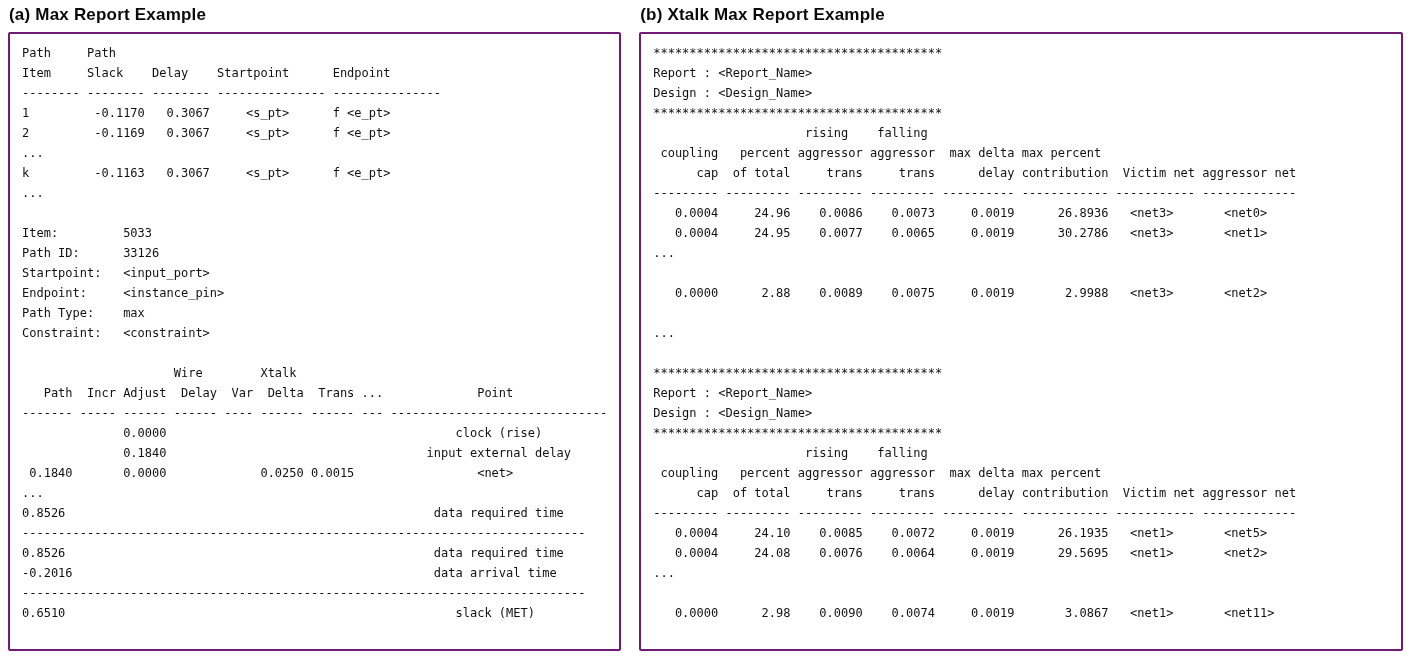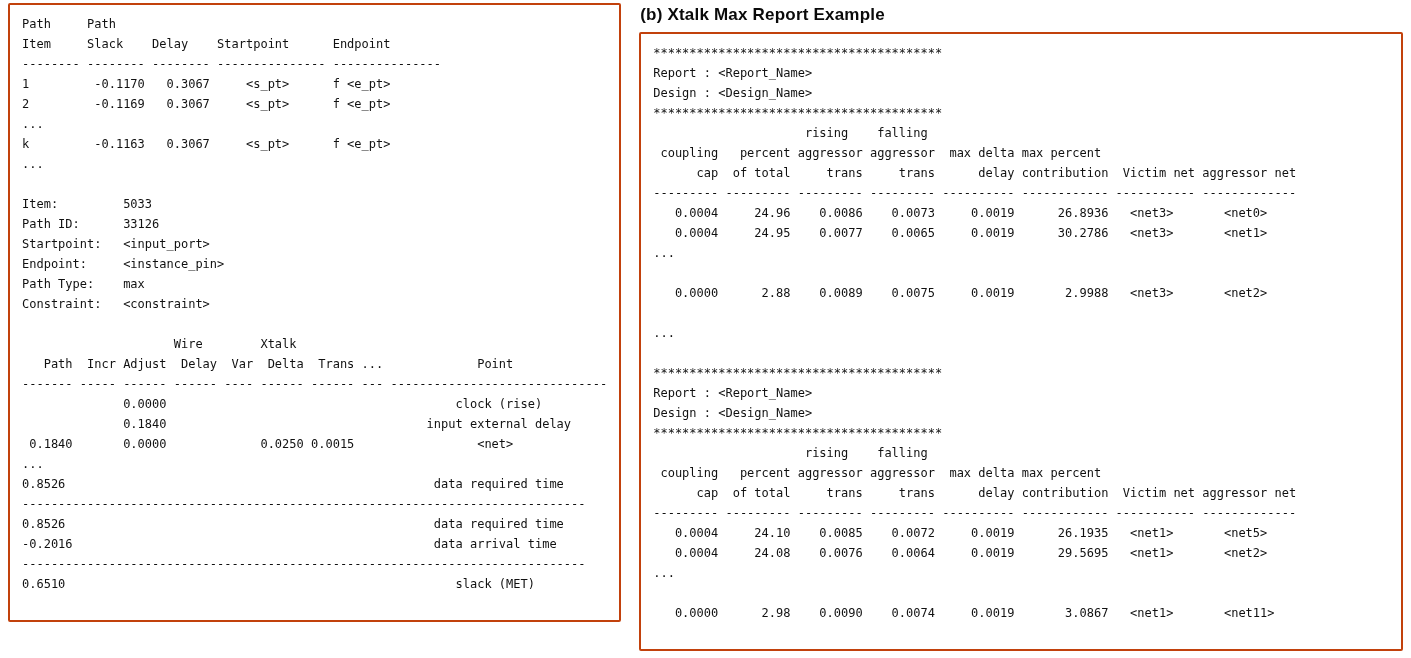--- a/index.html
+++ b/index.html
@@ -24,21 +24,21 @@
   .panel-a { width: 633px; }
   .panel-b { width: 892px; }
   .panel-title {
     font-size: 17px;
     font-weight: bold;
     margin: 2px 0 7px 1px;
     letter-spacing: 0.2px;
     color: #0a0a0a;
   }
   .report-box {
-    border: 2px solid #c2410c;
+    border: 2px solid #701a75;
     border-radius: 2px;
     background: #ffffff;
     height: 619px;
     box-sizing: border-box;
     padding: 9px 12px;
     overflow: hidden;
   }
   .report-text {
     margin: 0;
     font-family: "DejaVu Sans Mono", monospace;
@@ -47,20 +47,21 @@
     white-space: pre;
     color: #111111;
   }
 </style>
 </head>
 <body>
 
 <div class="figure">
 
   <section class="panel panel-a">
+    <div class="panel-title">(a) Max Report Example</div>
     <div class="report-box">
       <pre class="report-text">Path     Path
 Item     Slack    Delay    Startpoint      Endpoint
 -------- -------- -------- --------------- ---------------
 1         -0.1170   0.3067     &lt;s_pt&gt;      f &lt;e_pt&gt;
 2         -0.1169   0.3067     &lt;s_pt&gt;      f &lt;e_pt&gt;
 ...
 k         -0.1163   0.3067     &lt;s_pt&gt;      f &lt;e_pt&gt;
 ...
 

